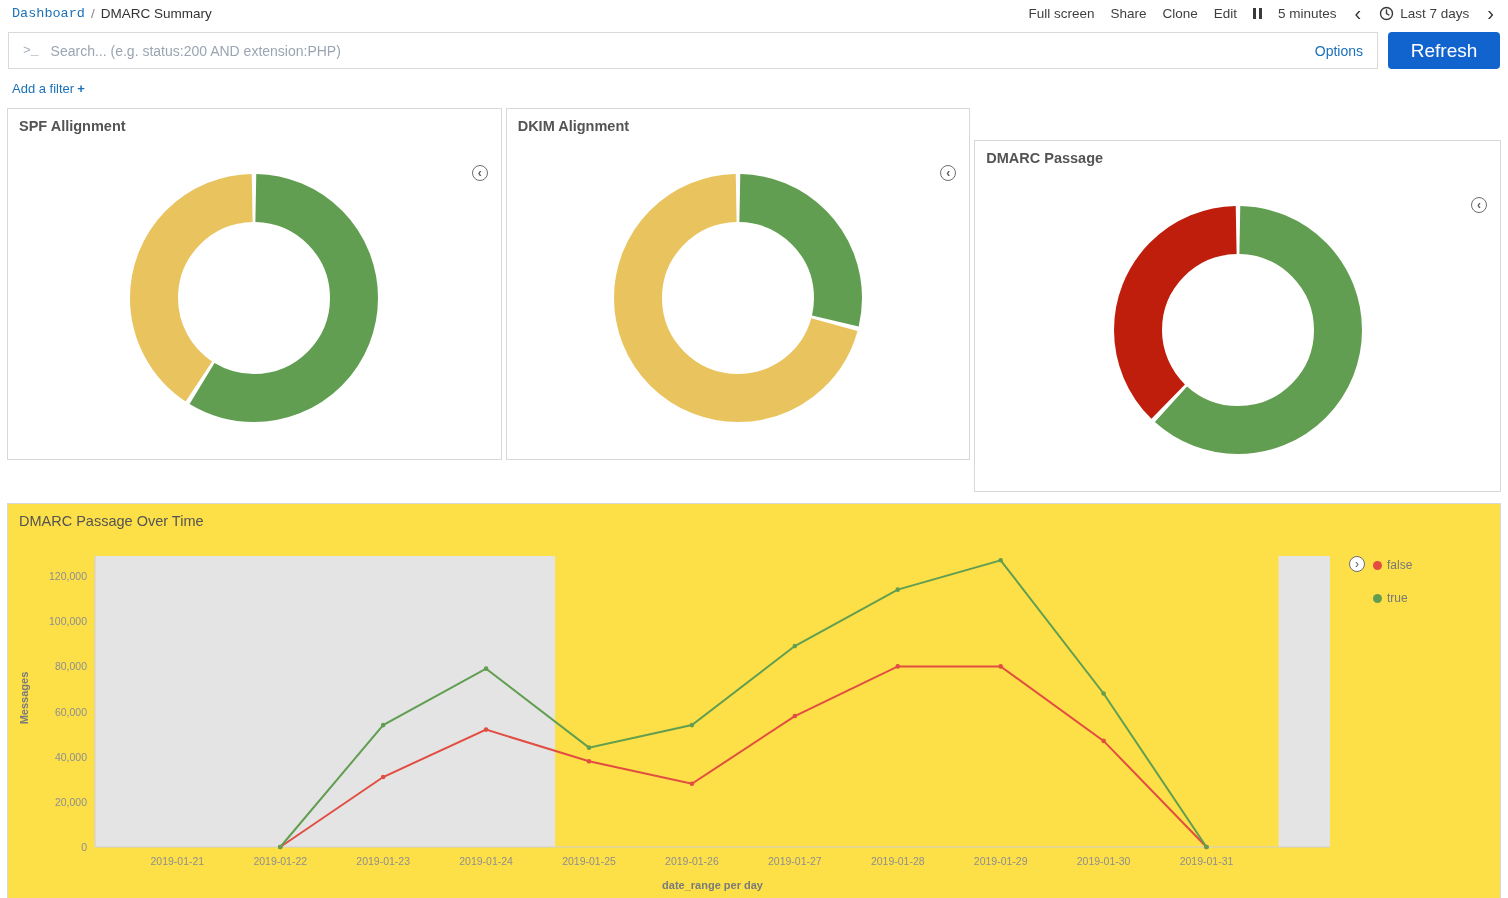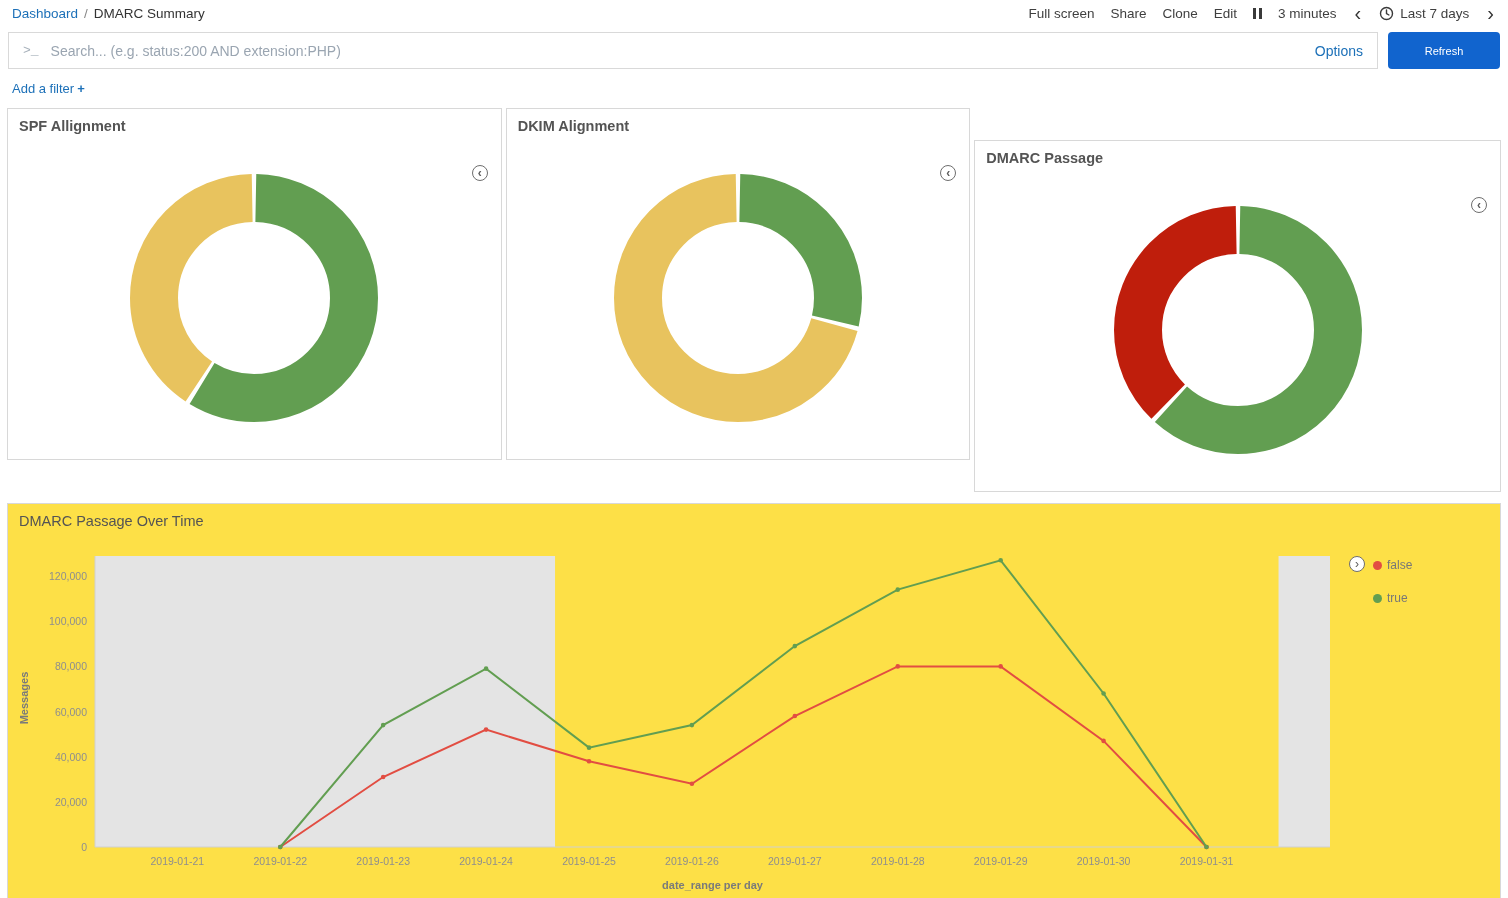--- a/index.html
+++ b/index.html
@@ -13,36 +13,36 @@
   body{
     margin:0;
     width:1508px;
     background:#fff;
     font-family:"Liberation Sans","DejaVu Sans",sans-serif;
     color:var(--text-dark);
   }
   
   .topbar{display:flex;justify-content:space-between;align-items:center;height:26px;padding:0 12px 0 12px;font-size:13.5px;}
   .breadcrumbs{display:flex;align-items:center;gap:6px;}
-  .breadcrumbs a{color:var(--accent);text-decoration:none;cursor:pointer;}
+  .breadcrumbs a{color:var(--accent);text-decoration:none;cursor:pointer;font-family:Liberation Mono, monospace;}
   .breadcrumbs .sep{color:#888;}
   .breadcrumbs .current{color:#333;}
   .topbar-actions{display:flex;align-items:center;gap:16px;}
   .topbar-actions .action{color:var(--text-dark);text-decoration:none;cursor:pointer;display:inline-flex;align-items:center;gap:6px;}
   .pause{display:inline-flex;gap:3px;cursor:pointer;align-items:center;}
   .pause i{display:block;width:3px;height:11px;background:#3a3a3a;}
   .chev{font-size:20px;line-height:1;color:#333;cursor:pointer;padding:0 2px;user-select:none;}
   
   .query-row{display:flex;gap:10px;padding:6px 8px 4px 8px;align-items:stretch;}
   .query-input-wrap{flex:1;display:flex;align-items:center;border:1px solid #d9d9d9;background:#fff;height:37px;padding:0 14px;}
   .prompt{color:#a6b0ba;font-family:"Liberation Mono","DejaVu Sans Mono",monospace;font-size:13px;margin-right:10px;}
   .query-input{flex:1;border:none;outline:none;font-size:14px;color:#555;background:transparent;}
   .query-input::placeholder{color:#9aa5b1;}
   .options-link{color:var(--accent);font-size:14px;text-decoration:none;cursor:pointer;text-align:right;}
-  .refresh-btn{width:112px;background:var(--btn-blue);border:none;border-radius:4px;color:#fff;font-size:11px;cursor:pointer;font-family:inherit;}
+  .refresh-btn{width:112px;background:var(--btn-blue);border:none;border-radius:4px;color:#fff;font-size:19px;cursor:pointer;font-family:inherit;}
   
   .filter-row{padding:8px 12px 12px 12px;font-size:13px;}
   .filter-row a{color:var(--accent);text-decoration:none;cursor:pointer;margin-top:17px;}
   .filter-row .plus{font-weight:bold;margin-left:3px;}
   
   .panels-row{display:flex;gap:4px;padding:0 7px;font-weight:bold;}
   .panel{border:1px solid var(--panel-border);background:#fff;position:relative;height:352px;overflow:hidden;}
   .p1{flex:491;}.p2{flex:461;}.p3{flex:523;margin-top:32px;}
   .panel-title{padding:9px 11px;font-size:14.5px;color:#545454;}
   .donut{display:flex;justify-content:center;margin-top:30px;}
@@ -72,21 +72,21 @@
   </nav>
   <div class="topbar-actions">
     <a class="action">Full screen</a>
     <a class="action">Share</a>
     <a class="action">Clone</a>
     <a class="action">Edit</a>
     <span class="pause">
         <i></i>
         <i></i>
       </span>
-    <a class="action">3 minutes</a>
+    <a class="action">5 minutes</a>
     <span class="chev">‹</span>
     <a class="action">
       <svg width="15" height="15" viewBox="0 0 16 16">
         <circle cx="8" cy="8" r="6.4" fill="none" stroke="#3a3a3a" stroke-width="1.5"></circle>
         <path d="M8 4.3 V8 L10.6 9.6" fill="none" stroke="#3a3a3a" stroke-width="1.5" stroke-linecap="round"></path>
       </svg>
       <span>Last 7 days</span>
     </a>
     <span class="chev">›</span>
   </div>

